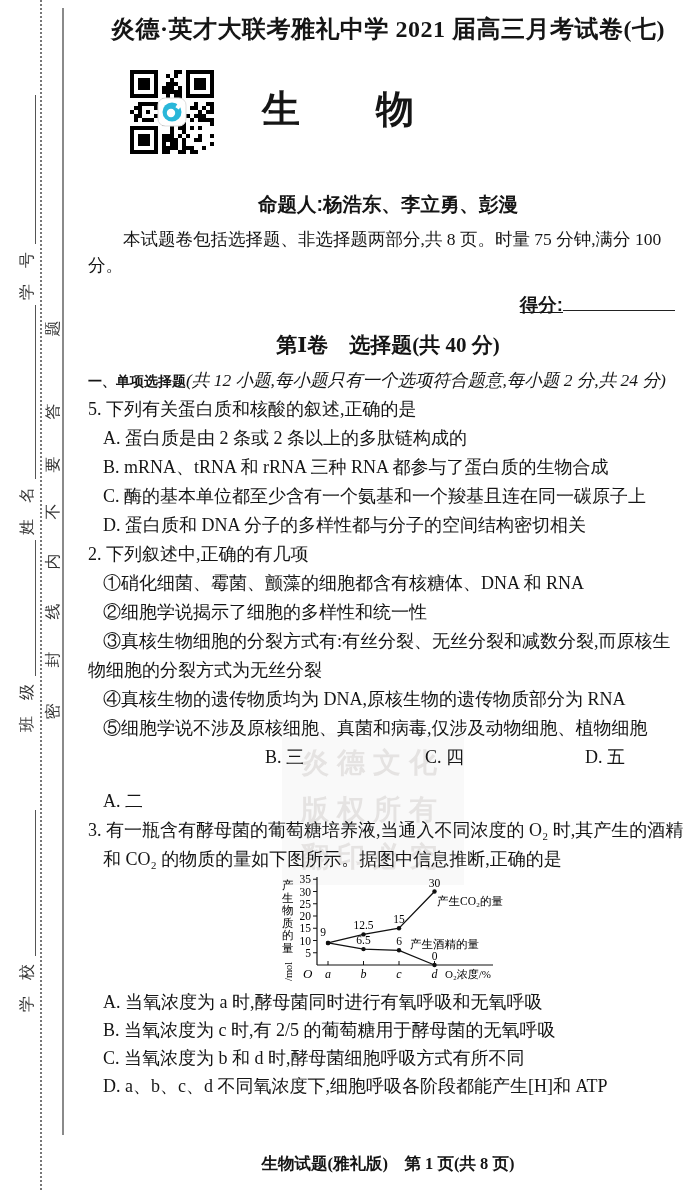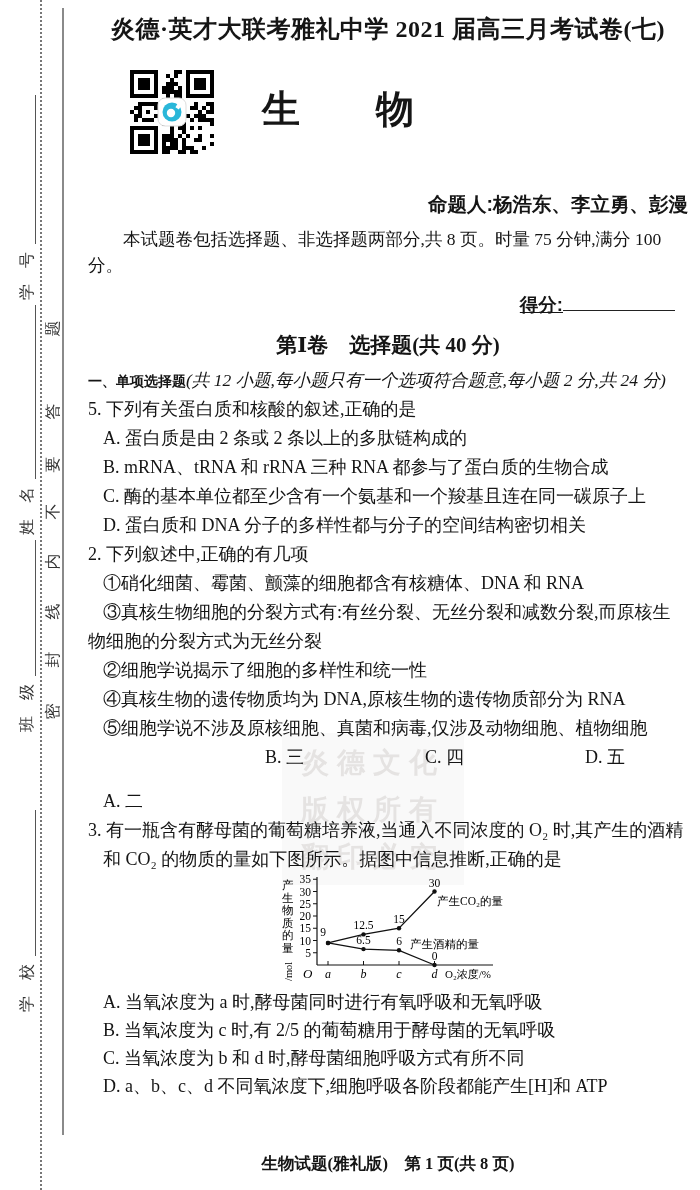--- a/index.html
+++ b/index.html
@@ -26,21 +26,21 @@
     position:absolute; left:282px; top:733px; width:182px; height:152px;
     background:rgba(0,0,0,0.025); z-index:0; text-align:center; padding-top:6px;
   }
   .watermark div { font-size:28px; line-height:47px; letter-spacing:8px; color:rgba(100,88,76,0.13); font-weight:bold; }
   
   main { position:absolute; left:88px; top:0; width:600px; z-index:1; }
   .exam-title { padding-top:13px; font-size:24px; font-weight:bold; text-align:center; white-space:nowrap; letter-spacing:0.5px; }
   .qr-row { position:relative; height:88px; margin-top:25px; }
   .qr-box { position:absolute; left:42px; top:0; width:84px; height:84px; }
   .subject-title { position:absolute; left:0; top:14px; width:500px; text-align:center; font-size:38px; font-weight:bold; }
-  .setters   { margin-top:32px; text-align:right; font-size:19.5px; font-weight:bold; line-height:28px;
+  .setters   { margin-top:32px; text-align:center; font-size:19.5px; font-weight:bold; line-height:28px;
                font-family:"Liberation Sans","DejaVu Sans",sans-serif; }
   .reviewers { margin-top:4px;  text-align:center; font-size:19.5px; font-weight:bold; line-height:28px;
                font-family:"Liberation Sans","DejaVu Sans",sans-serif; }
   .intro { margin-top:8px; font-size:17.5px; line-height:26px; text-indent:2em; }
   .score-row { margin-top:14px; height:24px; text-align:right; padding-right:13px; font-size:18.5px;text-decoration:underline; }
   .score-row b { font-family:"Liberation Sans","DejaVu Sans",sans-serif; }
   .score-line { display:inline-block; width:112px; border-bottom:1.5px solid #222; height:16px; }
   .part-heading { margin-top:15px; text-align:center; font-size:21px; font-weight:bold; line-height:28px; }
   .section-line { margin-top:8px; font-size:17.5px; line-height:27px; }
   .section-line b { font-size:14px; font-family:"Liberation Sans","DejaVu Sans",sans-serif; }
@@ -264,22 +264,22 @@
       <p class="q-stem">5. 下列有关蛋白质和核酸的叙述,正确的是</p>
       <p class="q-option">A. 蛋白质是由 2 条或 2 条以上的多肽链构成的</p>
       <p class="q-option">B. mRNA、tRNA 和 rRNA 三种 RNA 都参与了蛋白质的生物合成</p>
       <p class="q-option">C. 酶的基本单位都至少含有一个氨基和一个羧基且连在同一碳原子上</p>
       <p class="q-option">D. 蛋白质和 DNA 分子的多样性都与分子的空间结构密切相关</p>
     </div>
 
     <div>
       <p class="q-stem">2. 下列叙述中,正确的有几项</p>
       <p class="q2-item">①硝化细菌、霉菌、颤藻的细胞都含有核糖体、DNA 和 RNA</p>
+      <p class="q2-item">②细胞学说揭示了细胞的多样性和统一性</p>
       <p class="q2-item">③真核生物细胞的分裂方式有:有丝分裂、无丝分裂和减数分裂,而原核生物细胞的分裂方式为无丝分裂</p>
-      <p class="q2-item">②细胞学说揭示了细胞的多样性和统一性</p>
       <p class="q2-item">④真核生物的遗传物质均为 DNA,原核生物的遗传物质部分为 RNA</p>
       <p class="q2-item">⑤细胞学说不涉及原核细胞、真菌和病毒,仅涉及动物细胞、植物细胞</p>
       <div class="opt-row">
         <span>A. 二</span>
         <span>B. 三</span>
         <span>C. 四</span>
         <span>D. 五</span>
       </div>
     </div>
 

